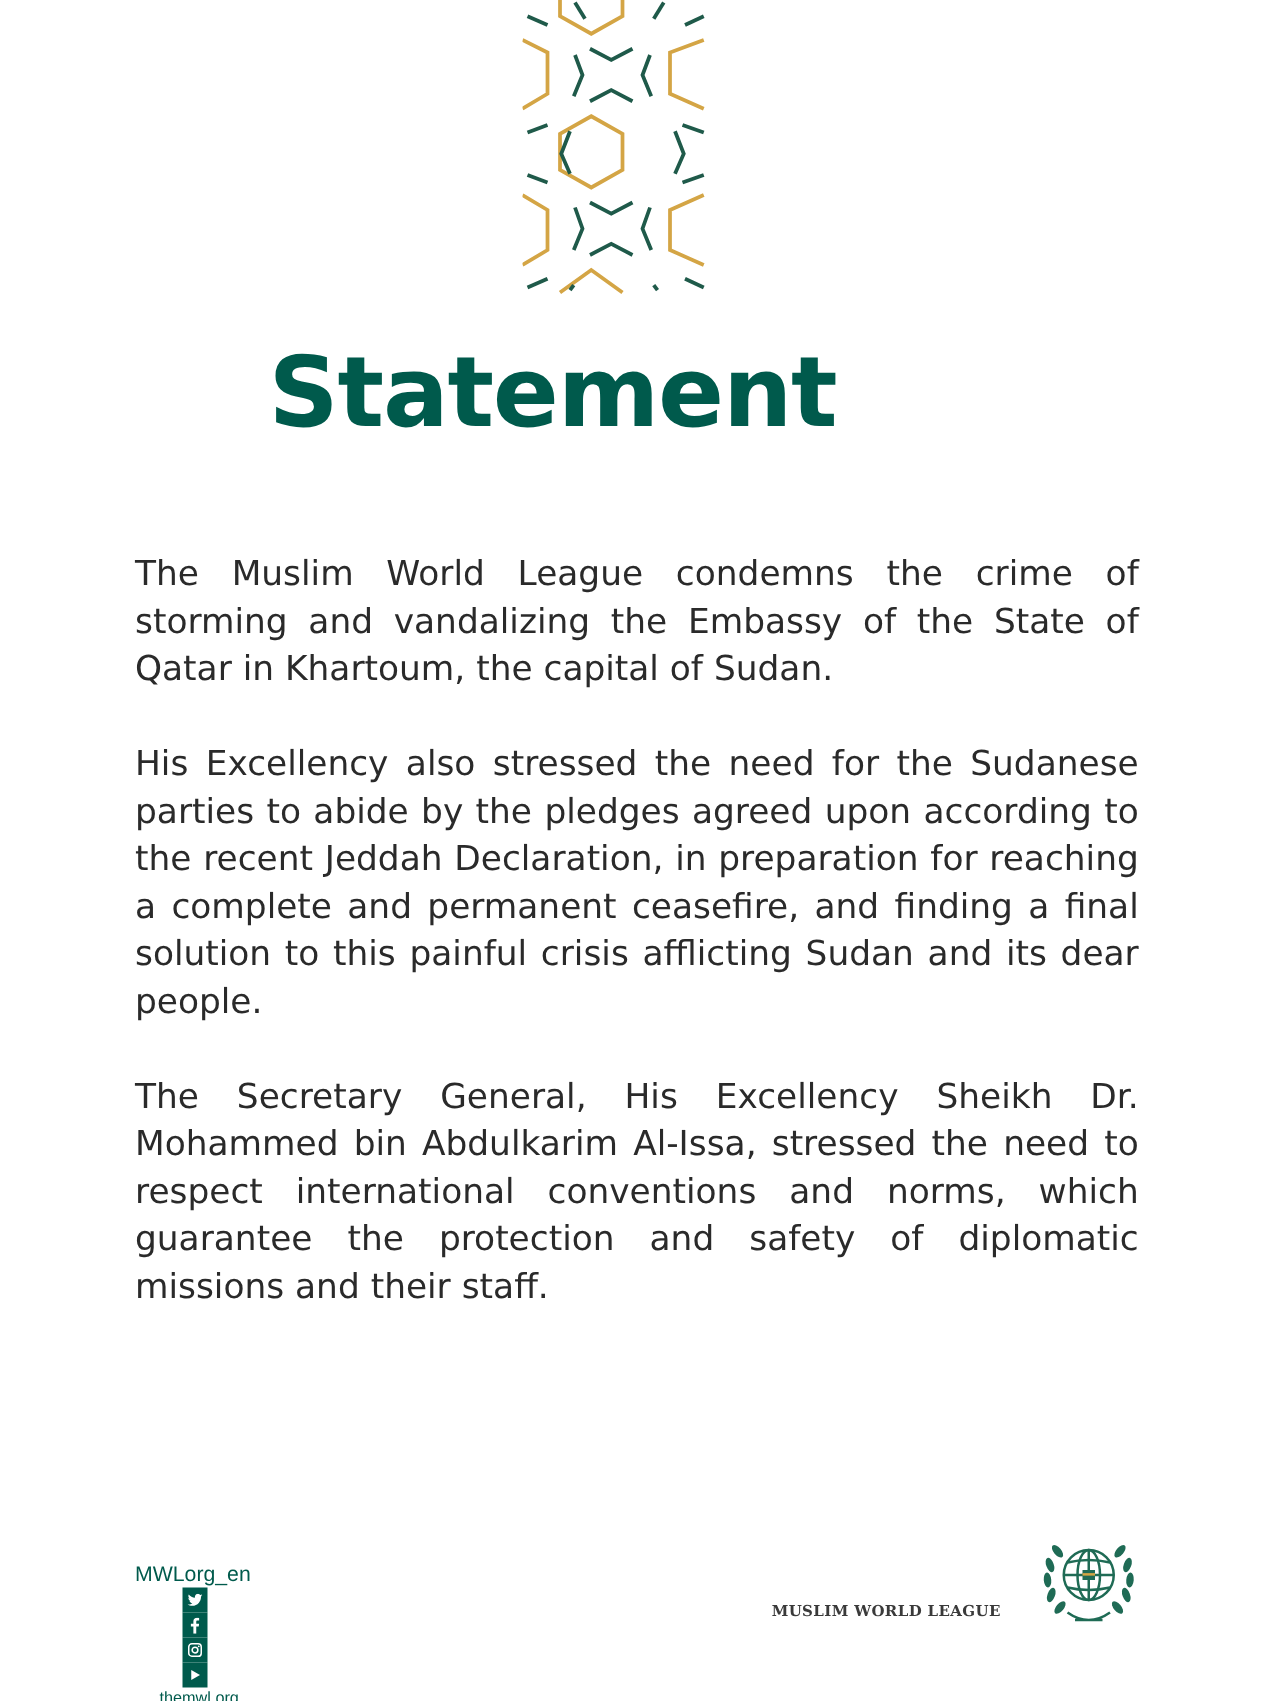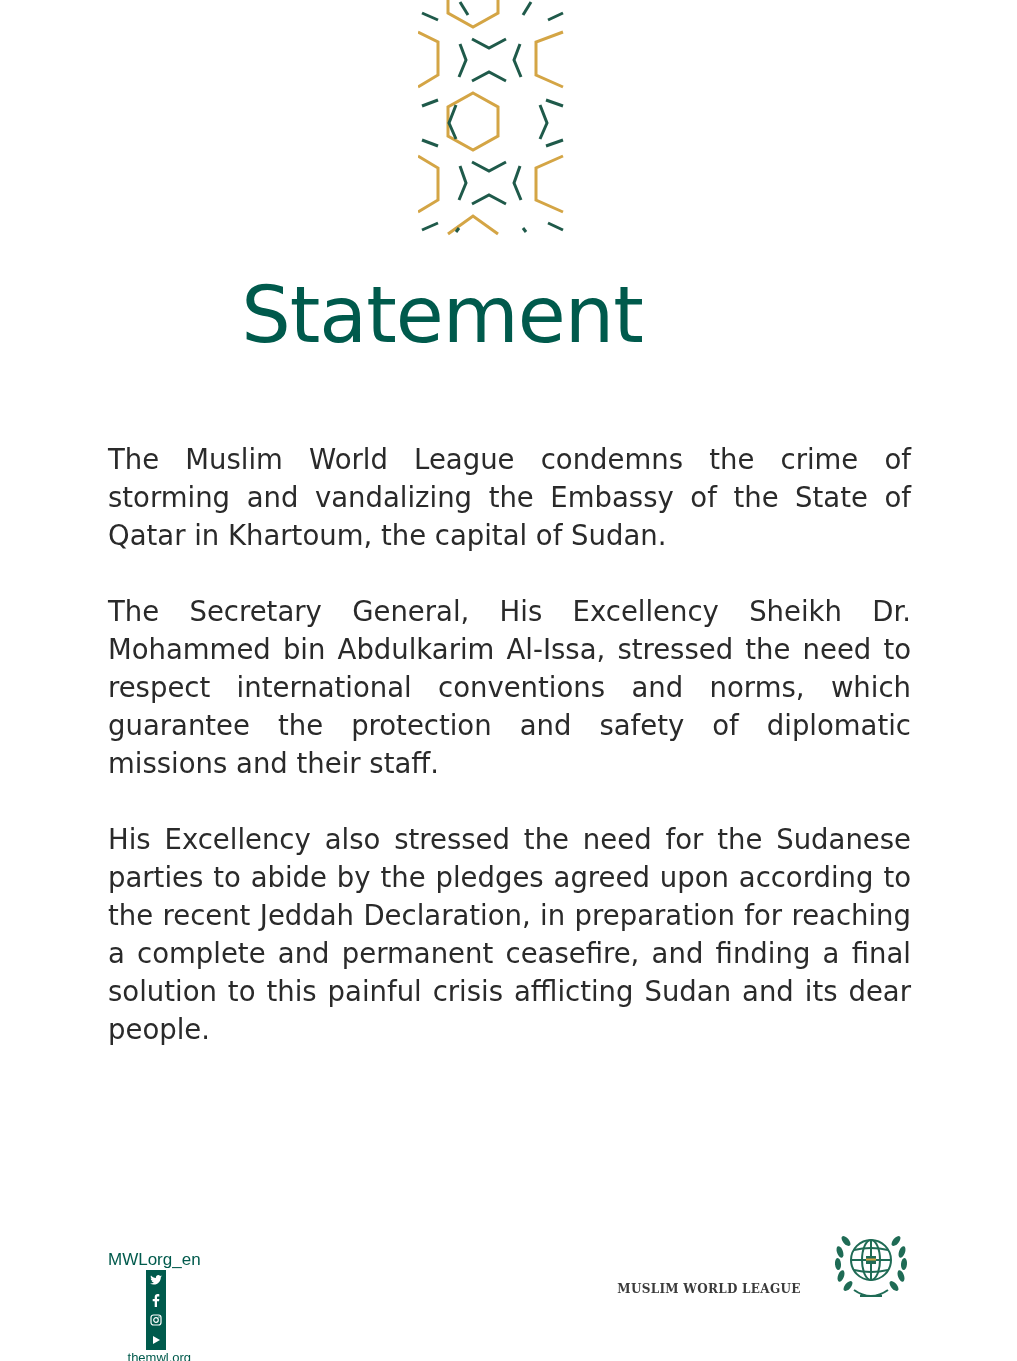--- a/index.html
+++ b/index.html
@@ -3,21 +3,21 @@
   <meta charset="utf-8">
   <style>
     * { box-sizing: border-box; margin: 0; padding: 0; }
     html, body { width: 1017px; height: 1361px; background: #ffffff; overflow: hidden; }
     body { position: relative; font-family: "DejaVu Sans", sans-serif; color: #2b2b2b; }
 
     .ornament { position: absolute; left: 418px; top: 0; width: 150px; height: 236px; }
 
     .title {
       position: absolute; left: 0; top: 270px; width: 884px; text-align: center;
-      font-family: "DejaVu Sans", sans-serif; font-weight: normal; font-size: 78px;
+      font-family: "DejaVu Sans", sans-serif; font-weight: bold; font-size: 78px;
       color: #005a4c; letter-spacing: -1px;
     }
 
     .body-text {
       position: absolute; left: 108px; top: 440px; width: 803px;
       font-family: "DejaVu Sans", sans-serif; font-size: 27.5px; line-height: 38px;
       color: #2a2a2a; text-align: justify;
     }
     .dateline { font-weight: bold; font-size: 31px; margin-bottom: 38px; }
     .para { margin-bottom: 38px; }
@@ -81,22 +81,22 @@
       <polyline points="145,230 130,223"></polyline>
     <polyline points="38,232 41,228"></polyline>
       <polyline points="108,232 105,228"></polyline>
   </g>
 </svg>
 
 <h1 class="title">Statement</h1>
 
 <div class="body-text">
   <p class="para">The Muslim World League condemns the crime of storming and vandalizing the Embassy of the State of Qatar in Khartoum, the capital of Sudan.</p>
+  <p class="para">His Excellency also stressed the need for the Sudanese parties to abide by the pledges agreed upon according to the recent Jeddah Declaration, in preparation for reaching a complete and permanent ceasefire, and finding a final solution to this painful crisis afflicting Sudan and its dear people.</p>
   <p class="para">The Secretary General, His Excellency Sheikh Dr. Mohammed bin Abdulkarim Al-Issa, stressed the need to respect international conventions and norms, which guarantee the protection and safety of diplomatic missions and their staff.</p>
-  <p class="para">His Excellency also stressed the need for the Sudanese parties to abide by the pledges agreed upon according to the recent Jeddah Declaration, in preparation for reaching a complete and permanent ceasefire, and finding a final solution to this painful crisis afflicting Sudan and its dear people.</p>
 </div>
 
 <div class="footer-social">
   <span class="handle">MWLorg_en</span>
   <a class="sq">
     <svg width="12" height="10" viewBox="0 0 12 10">
         <path d="M12 1.2c-.4.2-.9.3-1.4.4.5-.3.9-.8 1.1-1.3-.5.3-1 .5-1.6.6C9.6.3 9 0 8.3 0 7 0 5.9 1.1 5.9 2.5c0 .2 0 .4.1.6C4 3 2.2 2 1 .5.8.9.7 1.3.7 1.7c0 .9.4 1.6 1.1 2-.4 0-.8-.1-1.1-.3 0 1.2.8 2.2 2 2.4-.4.1-.8.1-1.1 0 .3 1 1.2 1.7 2.3 1.7-.8.7-1.9 1-3 1H0c1.1.7 2.4 1.1 3.8 1.1 4.5 0 7-3.8 7-7.1v-.3c.5-.4.9-.8 1.2-1.3z" fill="#fff"></path>
       </svg>
   </a>
   <a class="sq">

